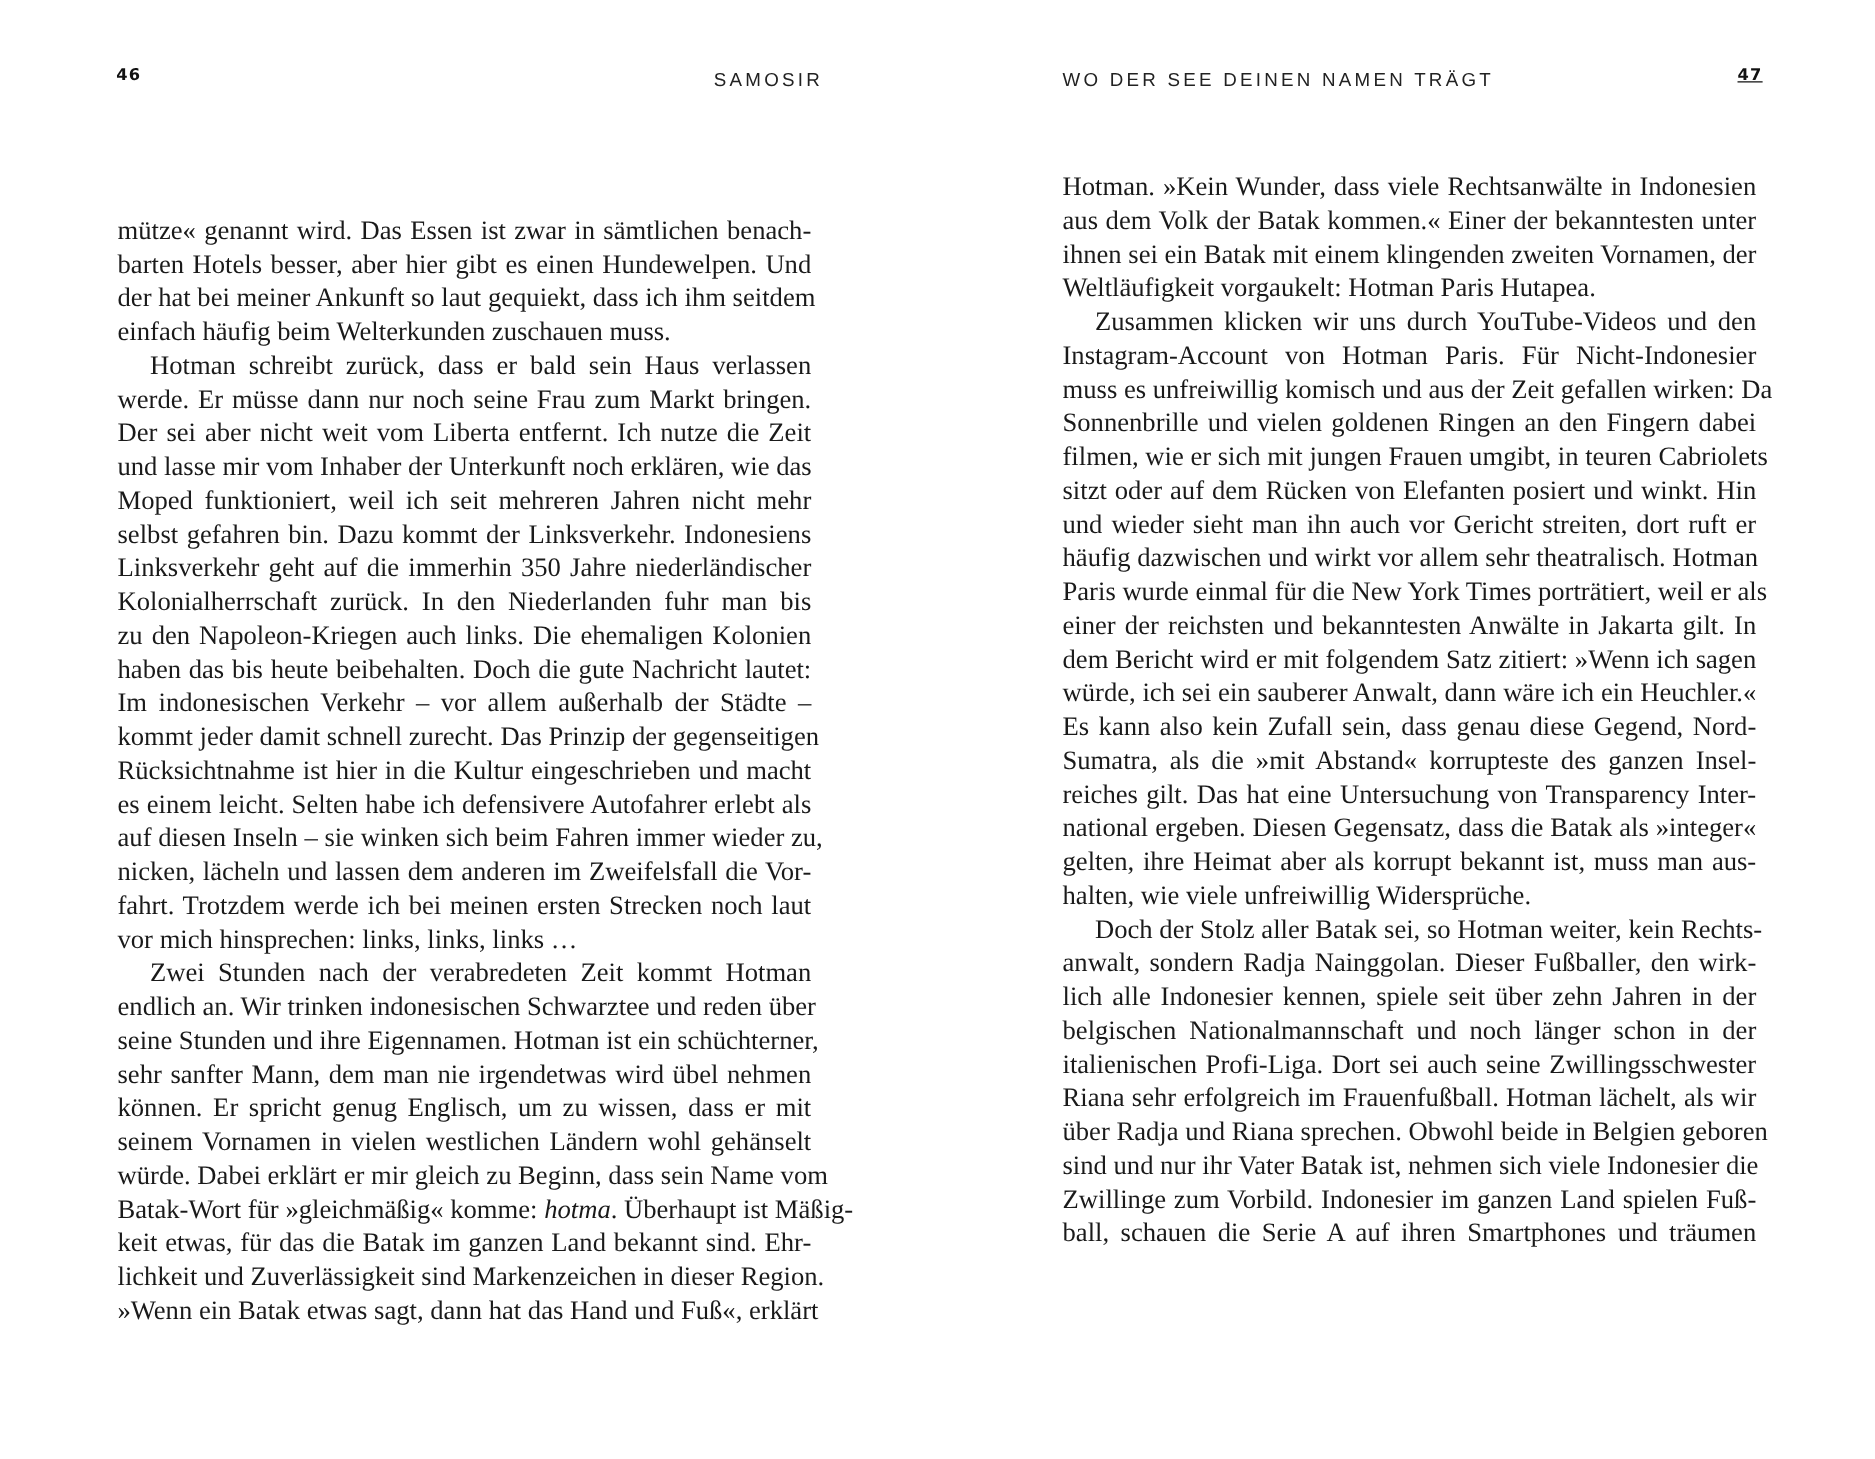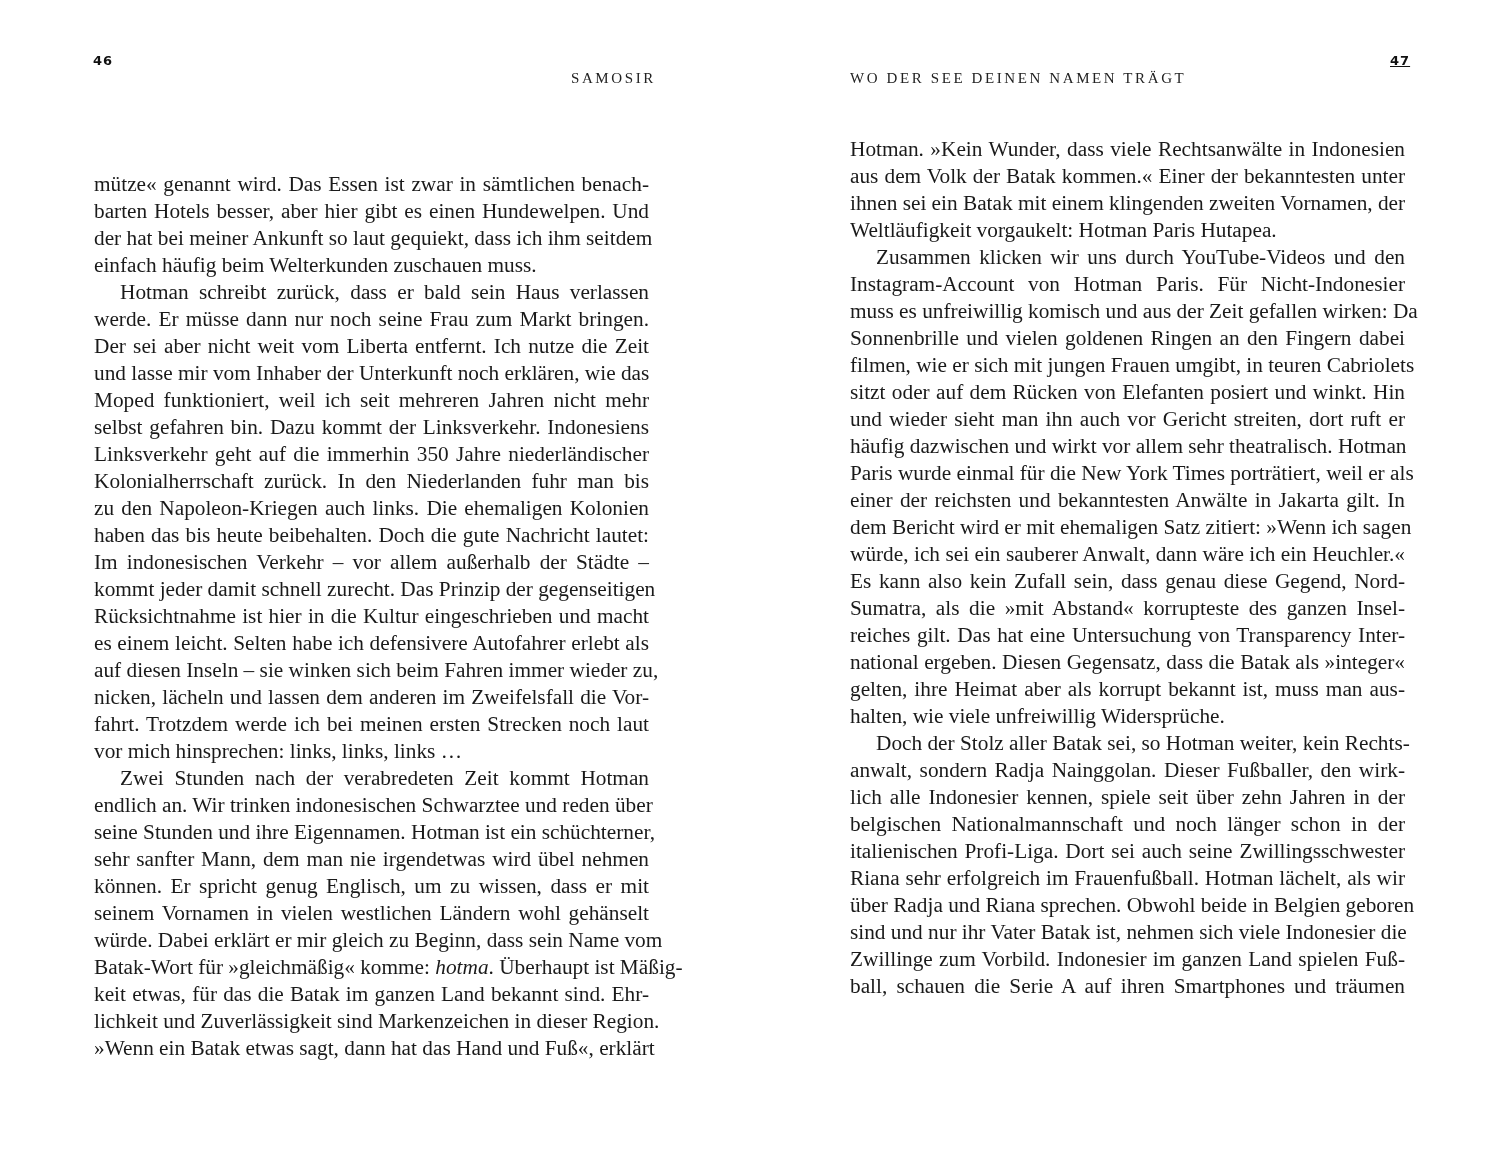--- a/index.html
+++ b/index.html
@@ -3,21 +3,21 @@
   <meta charset="utf-8">
   <style>
     html, body { margin: 0; padding: 0; background: #ffffff; }
     body { width: 1500px; height: 1167px; position: relative; overflow: hidden; color: #1a1a1a; }
     .page { position: absolute; top: 0; width: 750px; height: 1167px; }
     .page.left { left: 0; }
     .page.right { left: 750px; }
     .folio { position: absolute; top: 53px; font-family: "DejaVu Sans", sans-serif; font-weight: bold; font-size: 13px; letter-spacing: 1px; color: #111; }
     .left .folio { left: 93px; }
     .right .folio { left: 640px; text-decoration: underline; }
-    .running-head { position: absolute; top: 70px; font-family: Liberation Serif, serif; font-size: 15px; letter-spacing: 2.6px; text-transform: uppercase; color: #222; }
+    .running-head { position: absolute; top: 56px; font-family: Liberation Sans, sans-serif; font-size: 15px; letter-spacing: 2.6px; text-transform: uppercase; color: #222; }
     .left .running-head { left: 571px; }
     .right .running-head { left: 100px; }
     .text { position: absolute; top: 136px; width: 555px; font-family: "Liberation Serif", serif; font-size: 21.3px; line-height: 27px; }
     .left .text { left: 94px; margin-top: 35px; }
     .right .text { left: 100px; }
     .line { display: block; height: 27px; text-align: justify; text-align-last: justify; white-space: nowrap; overflow: visible; }
     .line.indent { text-indent: 26px; }
     .line.last { text-align-last: left; }
     em { font-style: italic; }
   </style>
@@ -75,21 +75,21 @@
       <span class="line indent">Zusammen klicken wir uns durch YouTube-Videos und den</span>
       <span class="line">Instagram-Account von Hotman Paris. Für Nicht-Indonesier</span>
       <span class="line">muss es unfreiwillig komisch und aus der Zeit gefallen wirken: Da</span>
       <span class="line">Sonnenbrille und vielen goldenen Ringen an den Fingern dabei</span>
       <span class="line">filmen, wie er sich mit jungen Frauen umgibt, in teuren Cabriolets</span>
       <span class="line">sitzt oder auf dem Rücken von Elefanten posiert und winkt. Hin</span>
       <span class="line">und wieder sieht man ihn auch vor Gericht streiten, dort ruft er</span>
       <span class="line">häufig dazwischen und wirkt vor allem sehr theatralisch. Hotman</span>
       <span class="line">Paris wurde einmal für die New York Times porträtiert, weil er als</span>
       <span class="line">einer der reichsten und bekanntesten Anwälte in Jakarta gilt. In</span>
-      <span class="line">dem Bericht wird er mit ehemaligen Satz zitiert: »Wenn ich sagen</span>
+      <span class="line">dem Bericht wird er mit folgendem Satz zitiert: »Wenn ich sagen</span>
       <span class="line">würde, ich sei ein sauberer Anwalt, dann wäre ich ein Heuchler.«</span>
       <span class="line">Es kann also kein Zufall sein, dass genau diese Gegend, Nord-</span>
       <span class="line">Sumatra, als die »mit Abstand« korrupteste des ganzen Insel-</span>
       <span class="line">reiches gilt. Das hat eine Untersuchung von Transparency Inter-</span>
       <span class="line">national ergeben. Diesen Gegensatz, dass die Batak als »integer«</span>
       <span class="line">gelten, ihre Heimat aber als korrupt bekannt ist, muss man aus-</span>
       <span class="line last">halten, wie viele unfreiwillig Widersprüche.</span>
       <span class="line indent">Doch der Stolz aller Batak sei, so Hotman weiter, kein Rechts-</span>
       <span class="line">anwalt, sondern Radja Nainggolan. Dieser Fußballer, den wirk-</span>
       <span class="line">lich alle Indonesier kennen, spiele seit über zehn Jahren in der</span>

